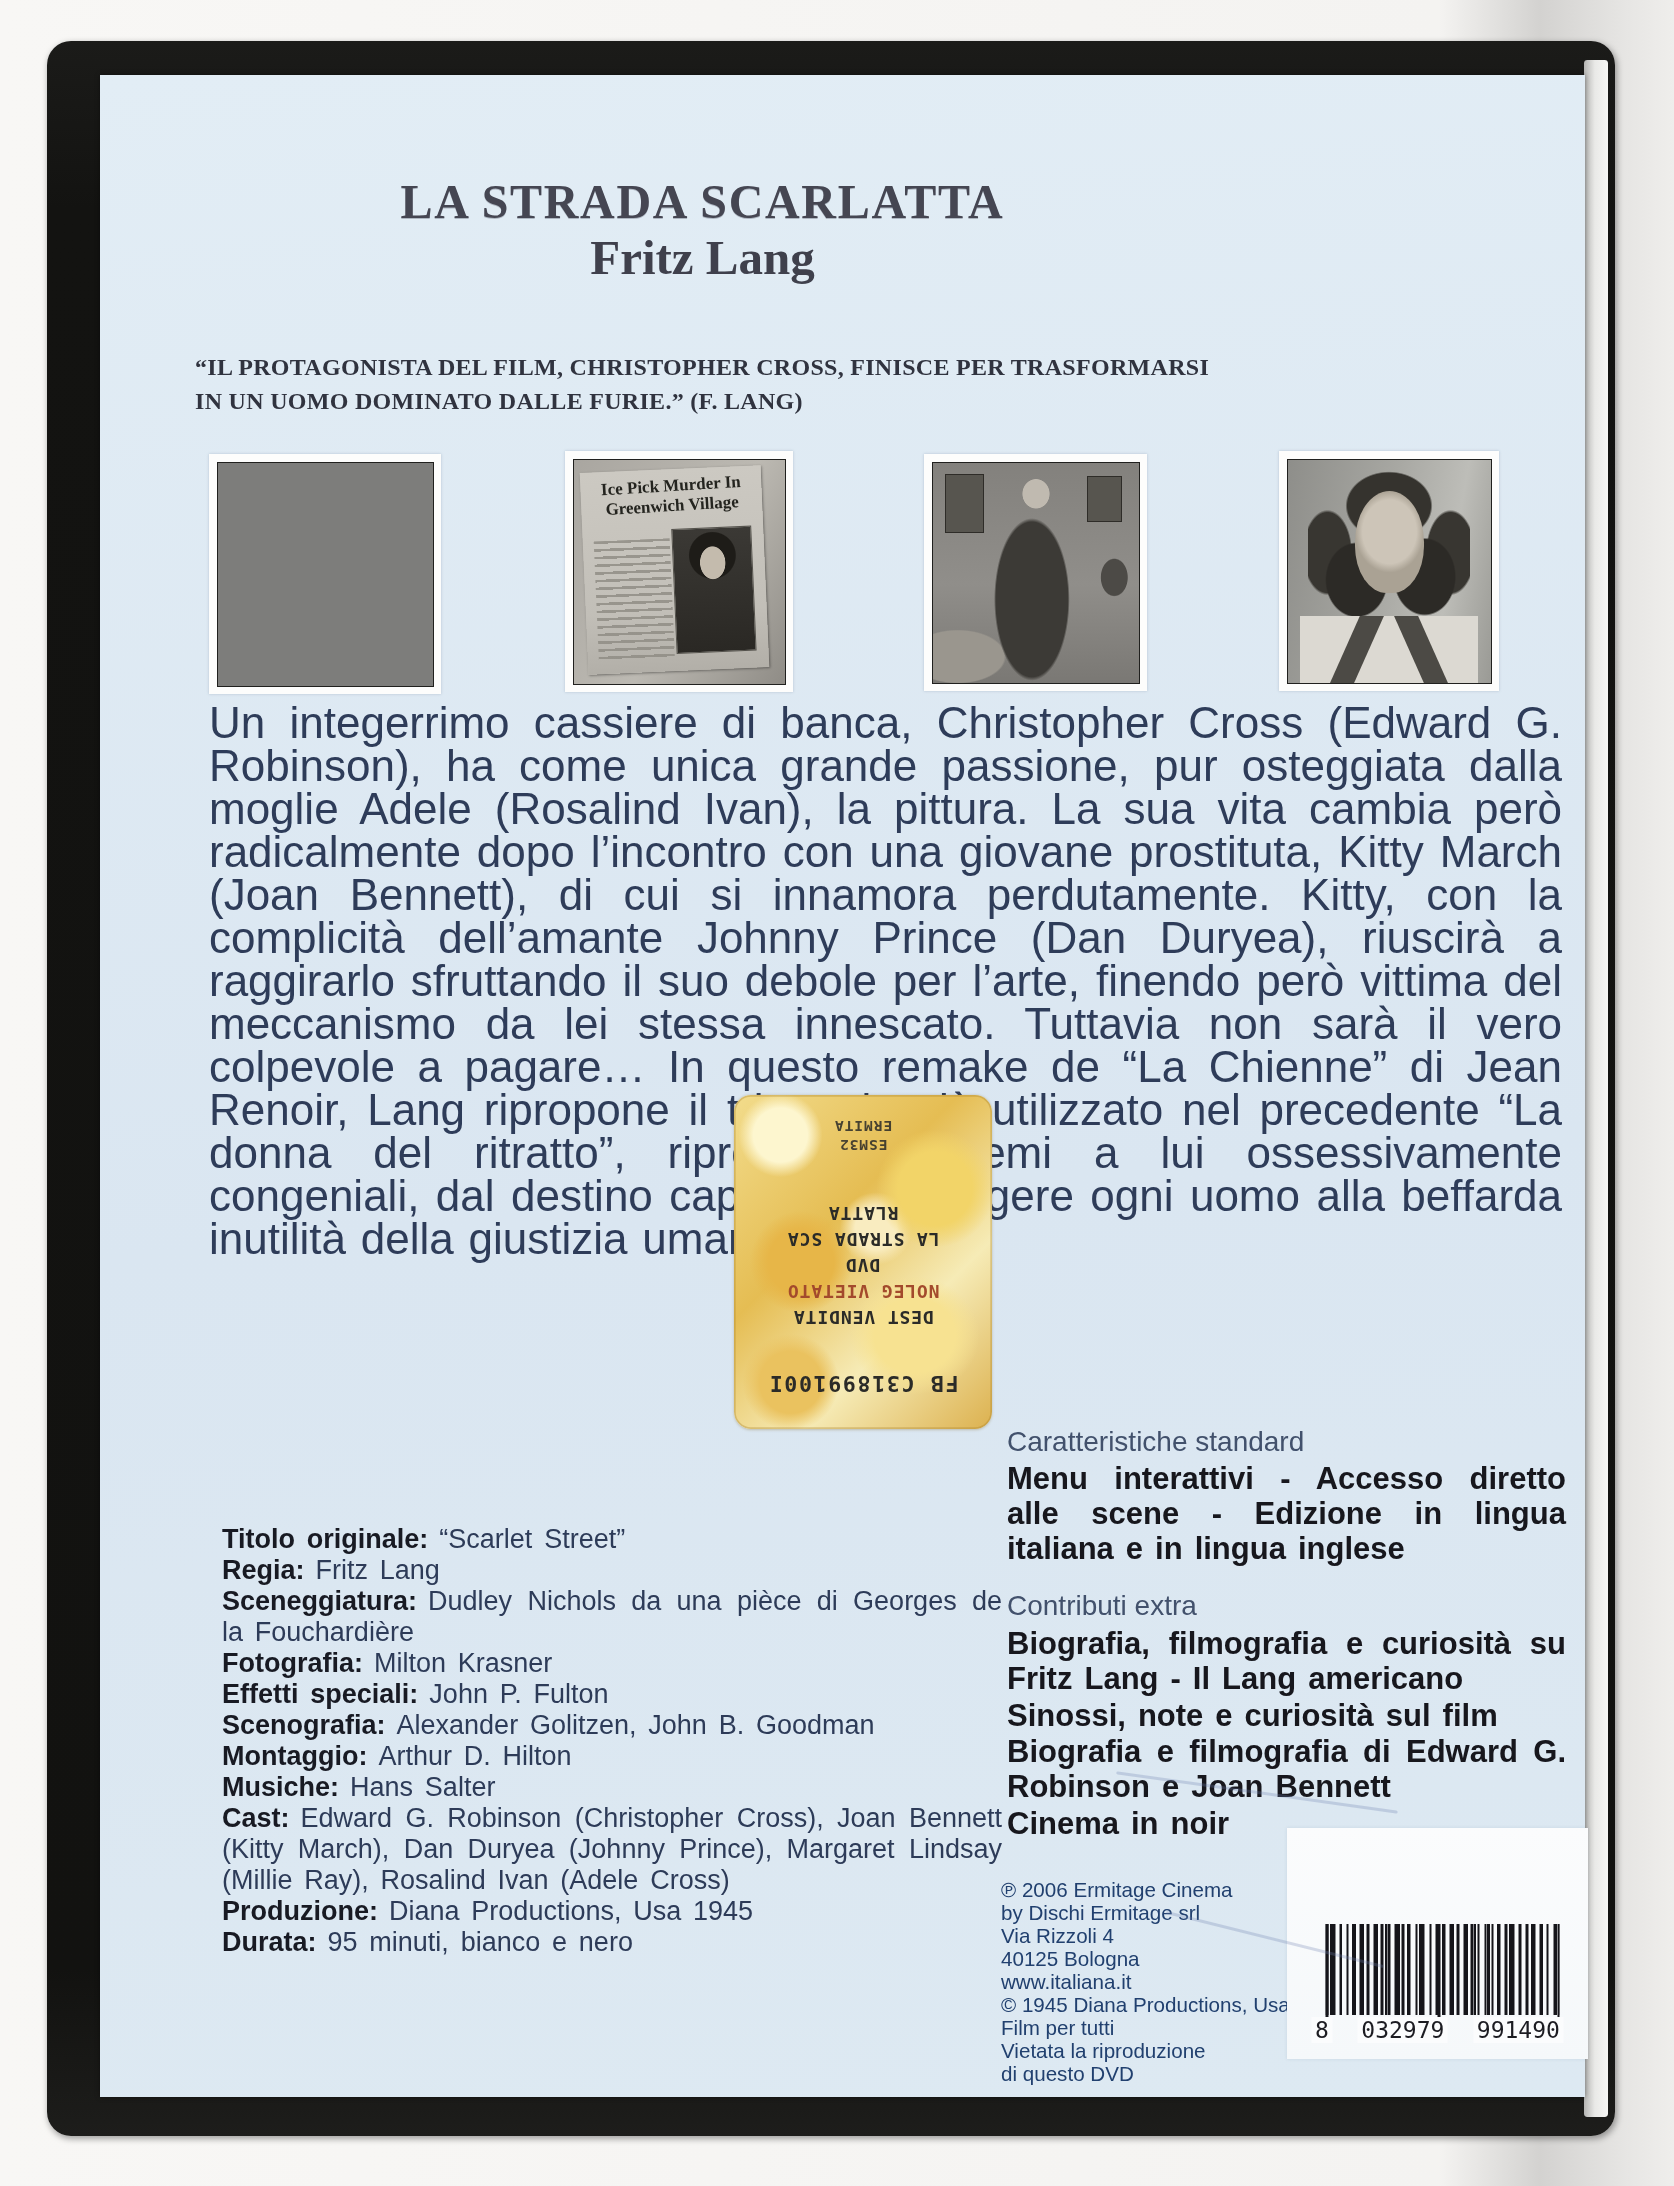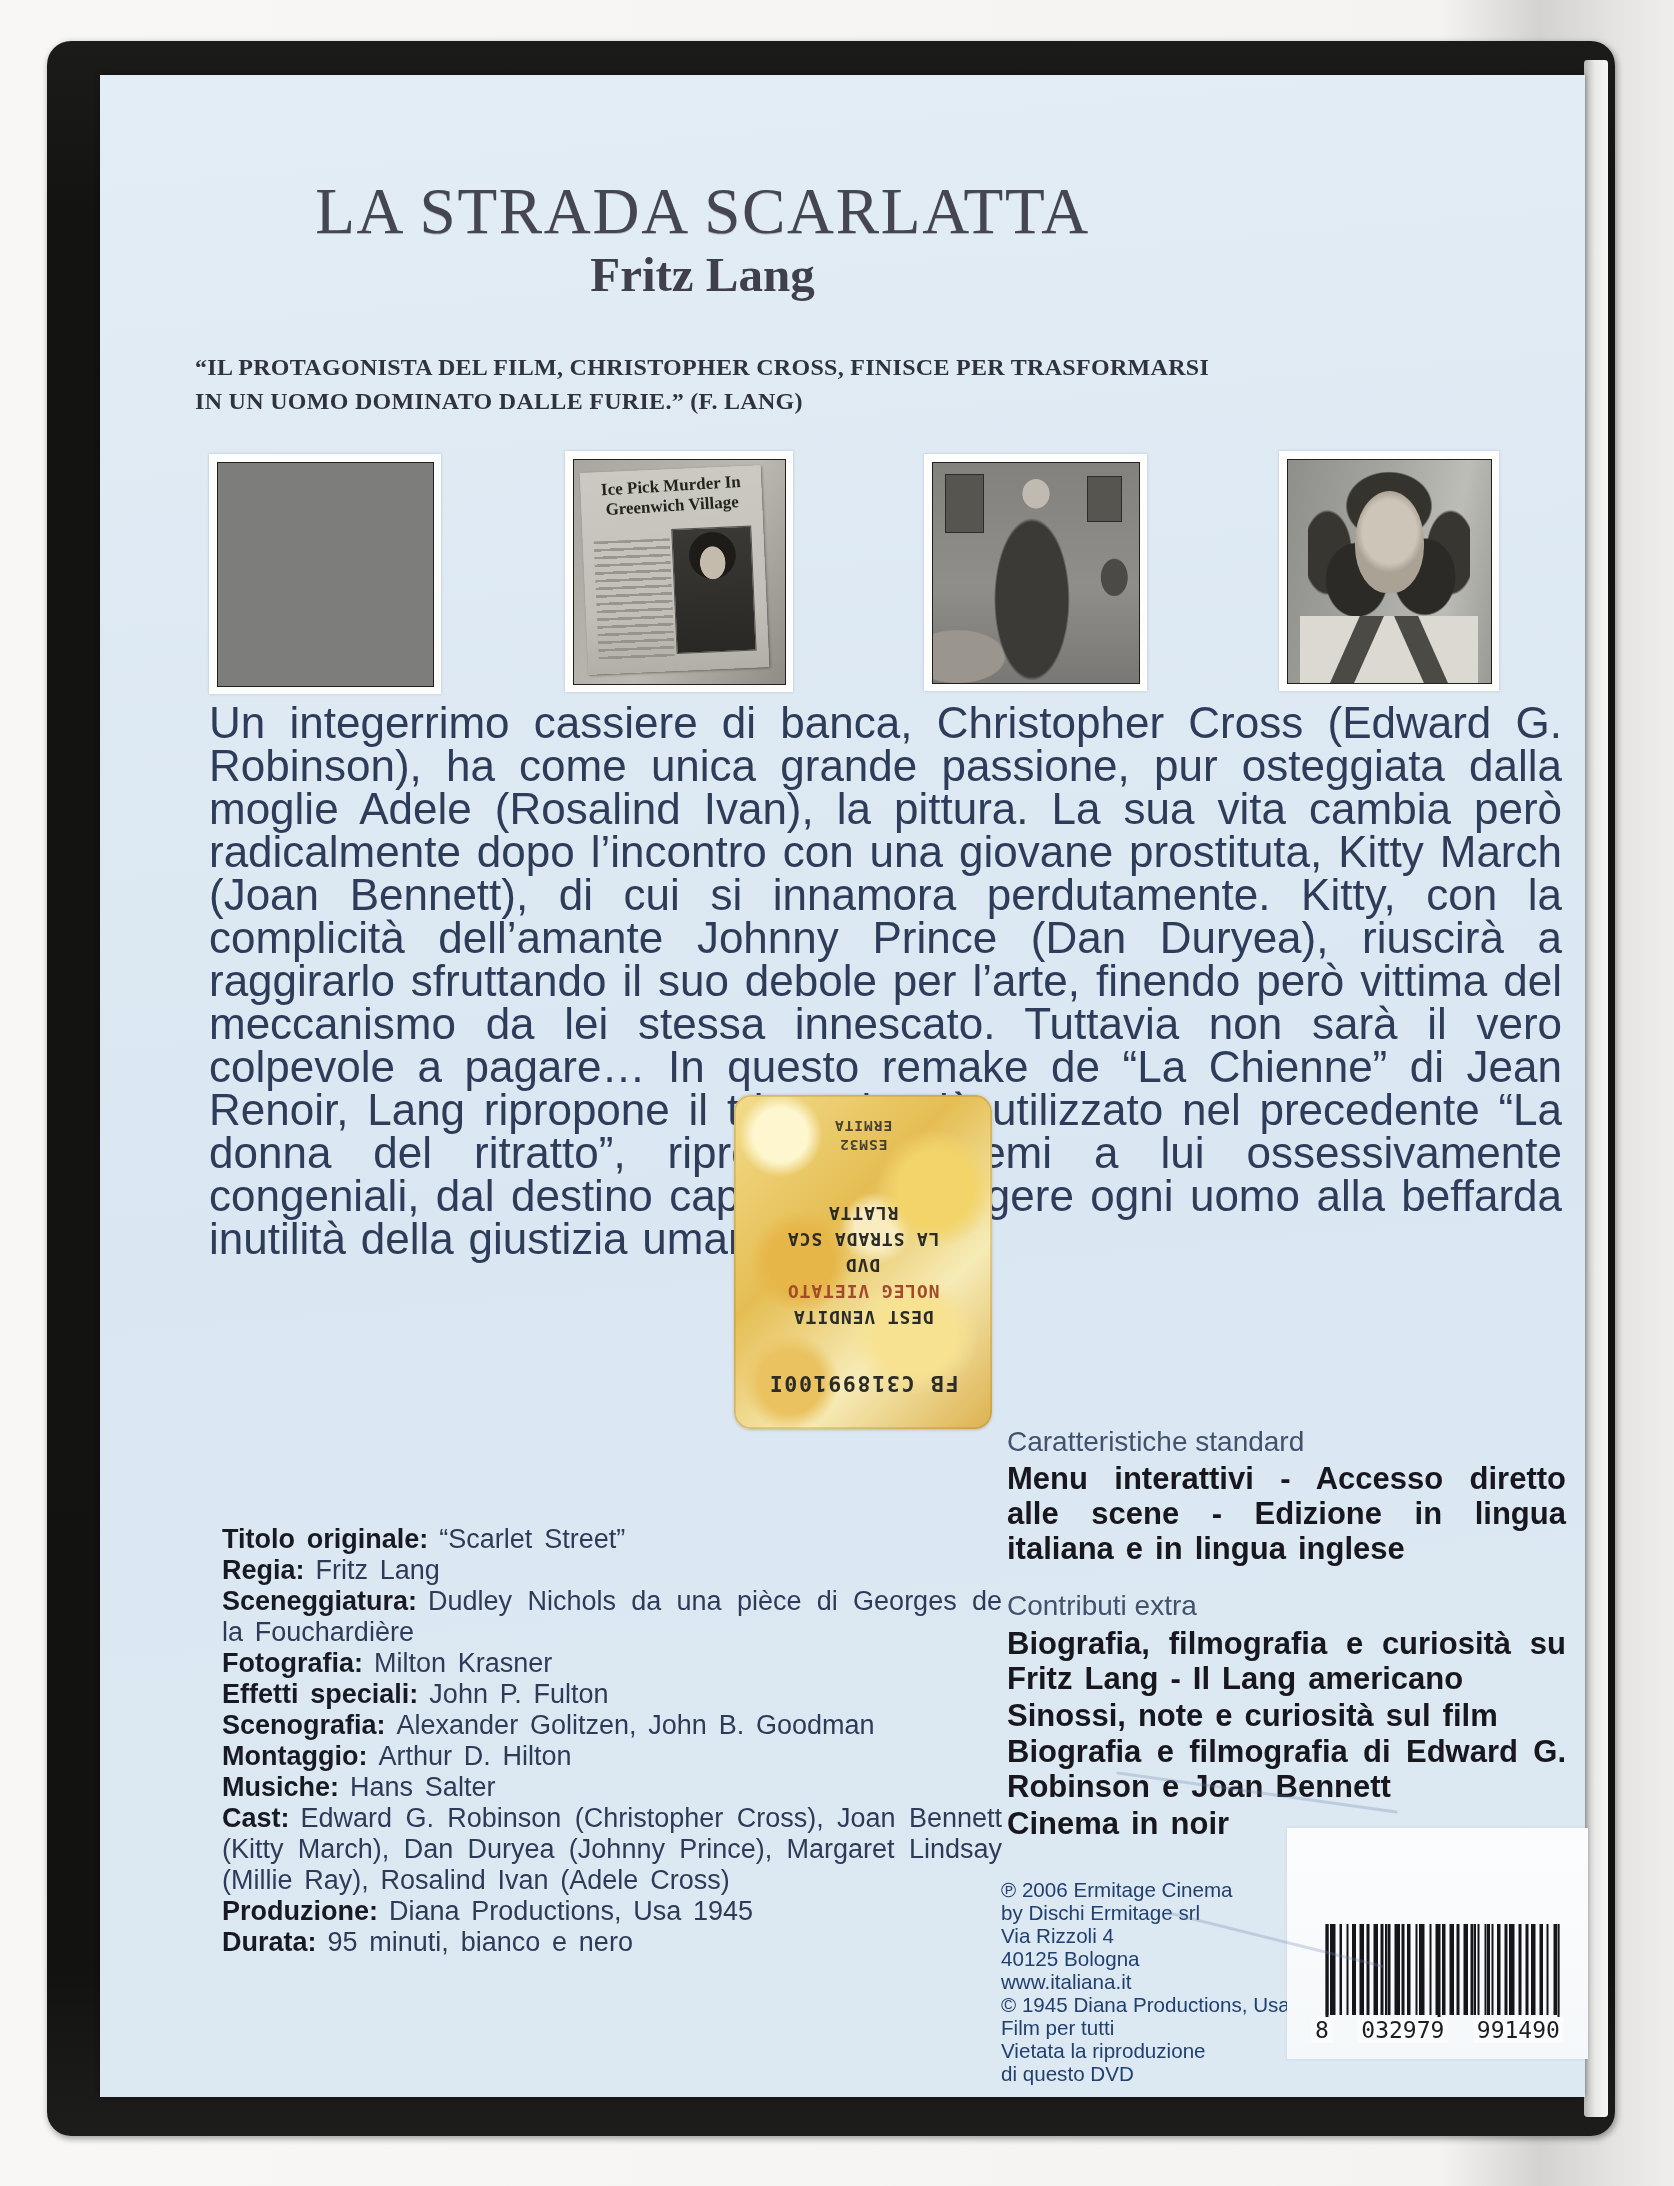--- a/index.html
+++ b/index.html
@@ -18,21 +18,21 @@
     background:linear-gradient(90deg,#b5b5b3 0%,#e9e9e7 45%,#f6f6f4 100%);
   }
   .insert{
     position:absolute;left:53px;top:34px;width:1485px;height:2022px;
     background:linear-gradient(175deg,#e2edf5 0%,#dae6f1 55%,#dde9f2 100%);
     box-shadow:0 0 5.2px rgba(0,0,0,.4);
   }
   
   .title-block{position:absolute;left:69px;top:102px;width:1067px;text-align:center;}
   .movie-title{
-    font-family:"Liberation Serif",serif;font-weight:normal;font-size:65px;
+    font-family:"Liberation Serif",serif;font-weight:bold;font-size:48px;
     color:#454652;letter-spacing:1.7px;margin:0;line-height:1.05;
     text-shadow:0 0.9px 0 rgba(20,20,40,.25);
   }
   .movie-director{
     font-family:"Liberation Serif",serif;font-weight:bold;font-size:49px;
     color:#3f404c;margin:5.2px 0 0 0;line-height:1.0;
   }
   .quote{
     position:absolute;left:95px;top:275px;width:1015px;text-align:left;
     font-family:"Liberation Serif",serif;font-weight:bold;font-size:24px;

